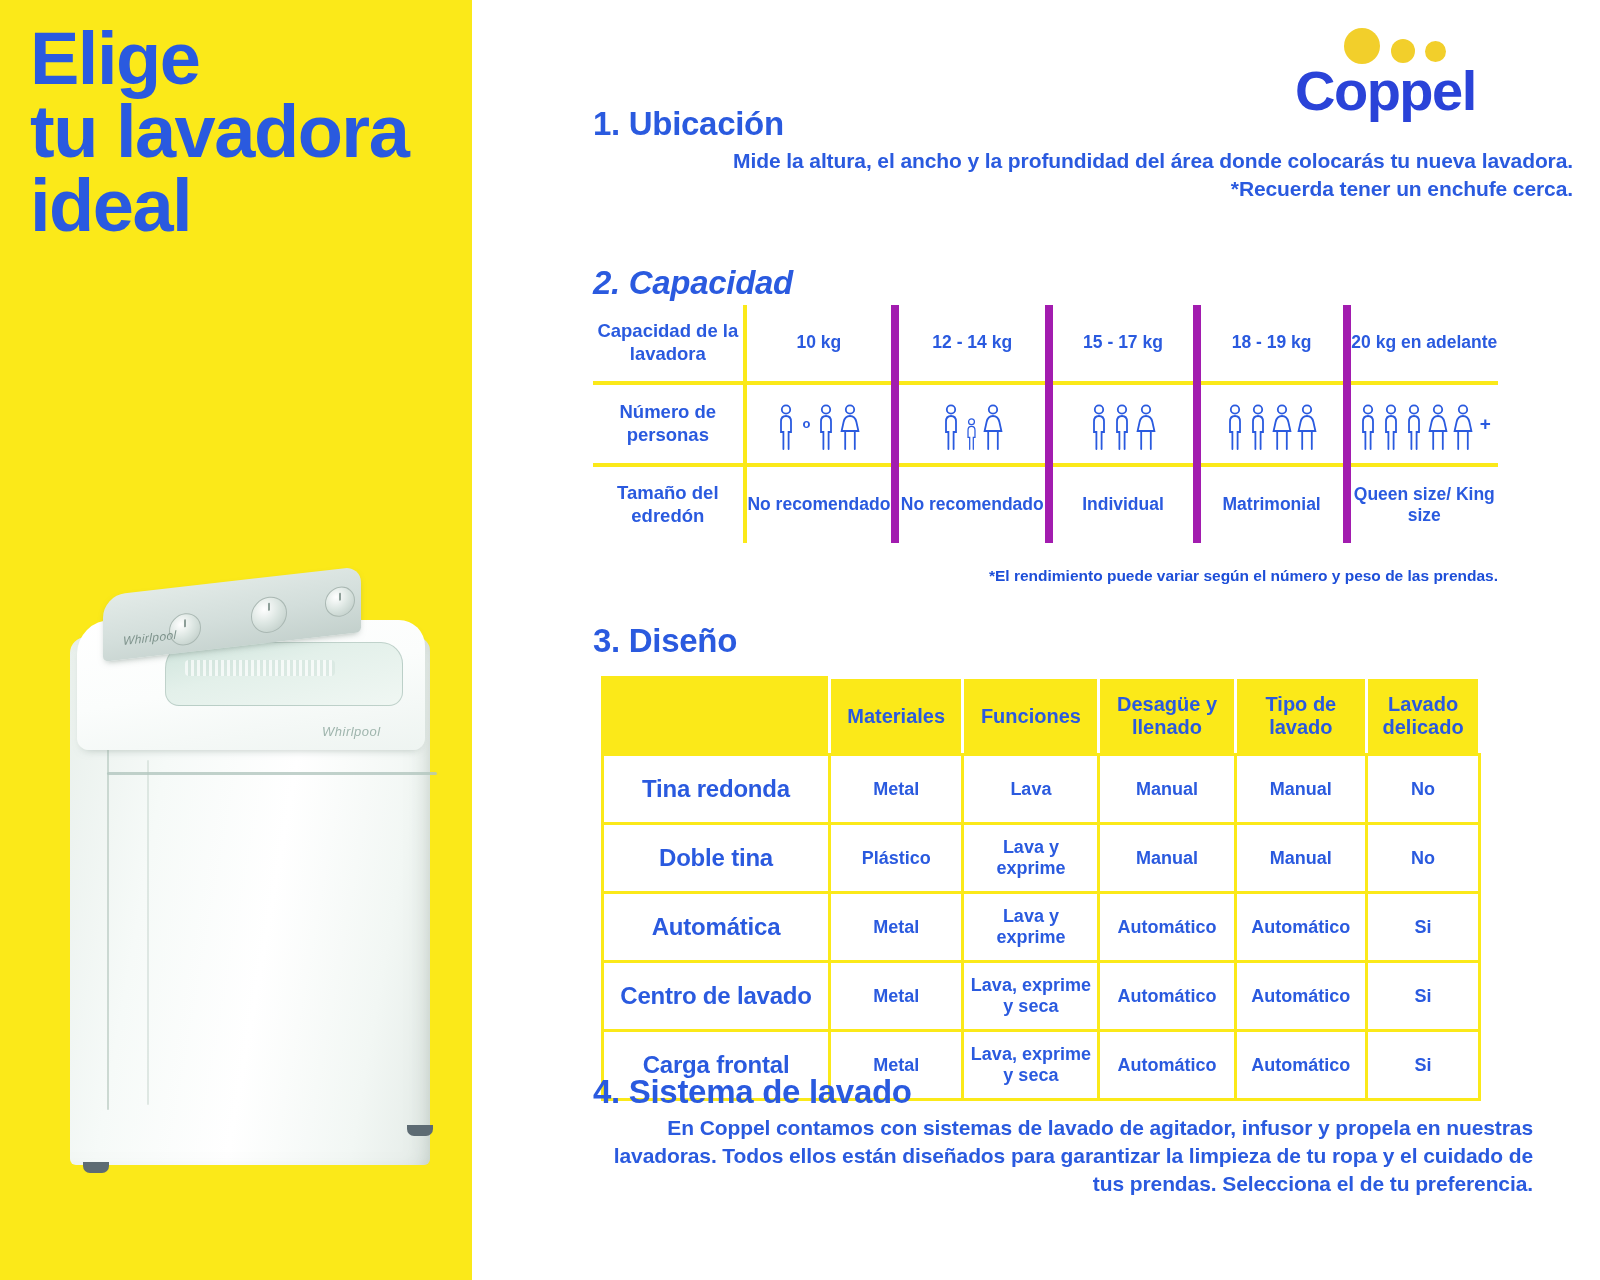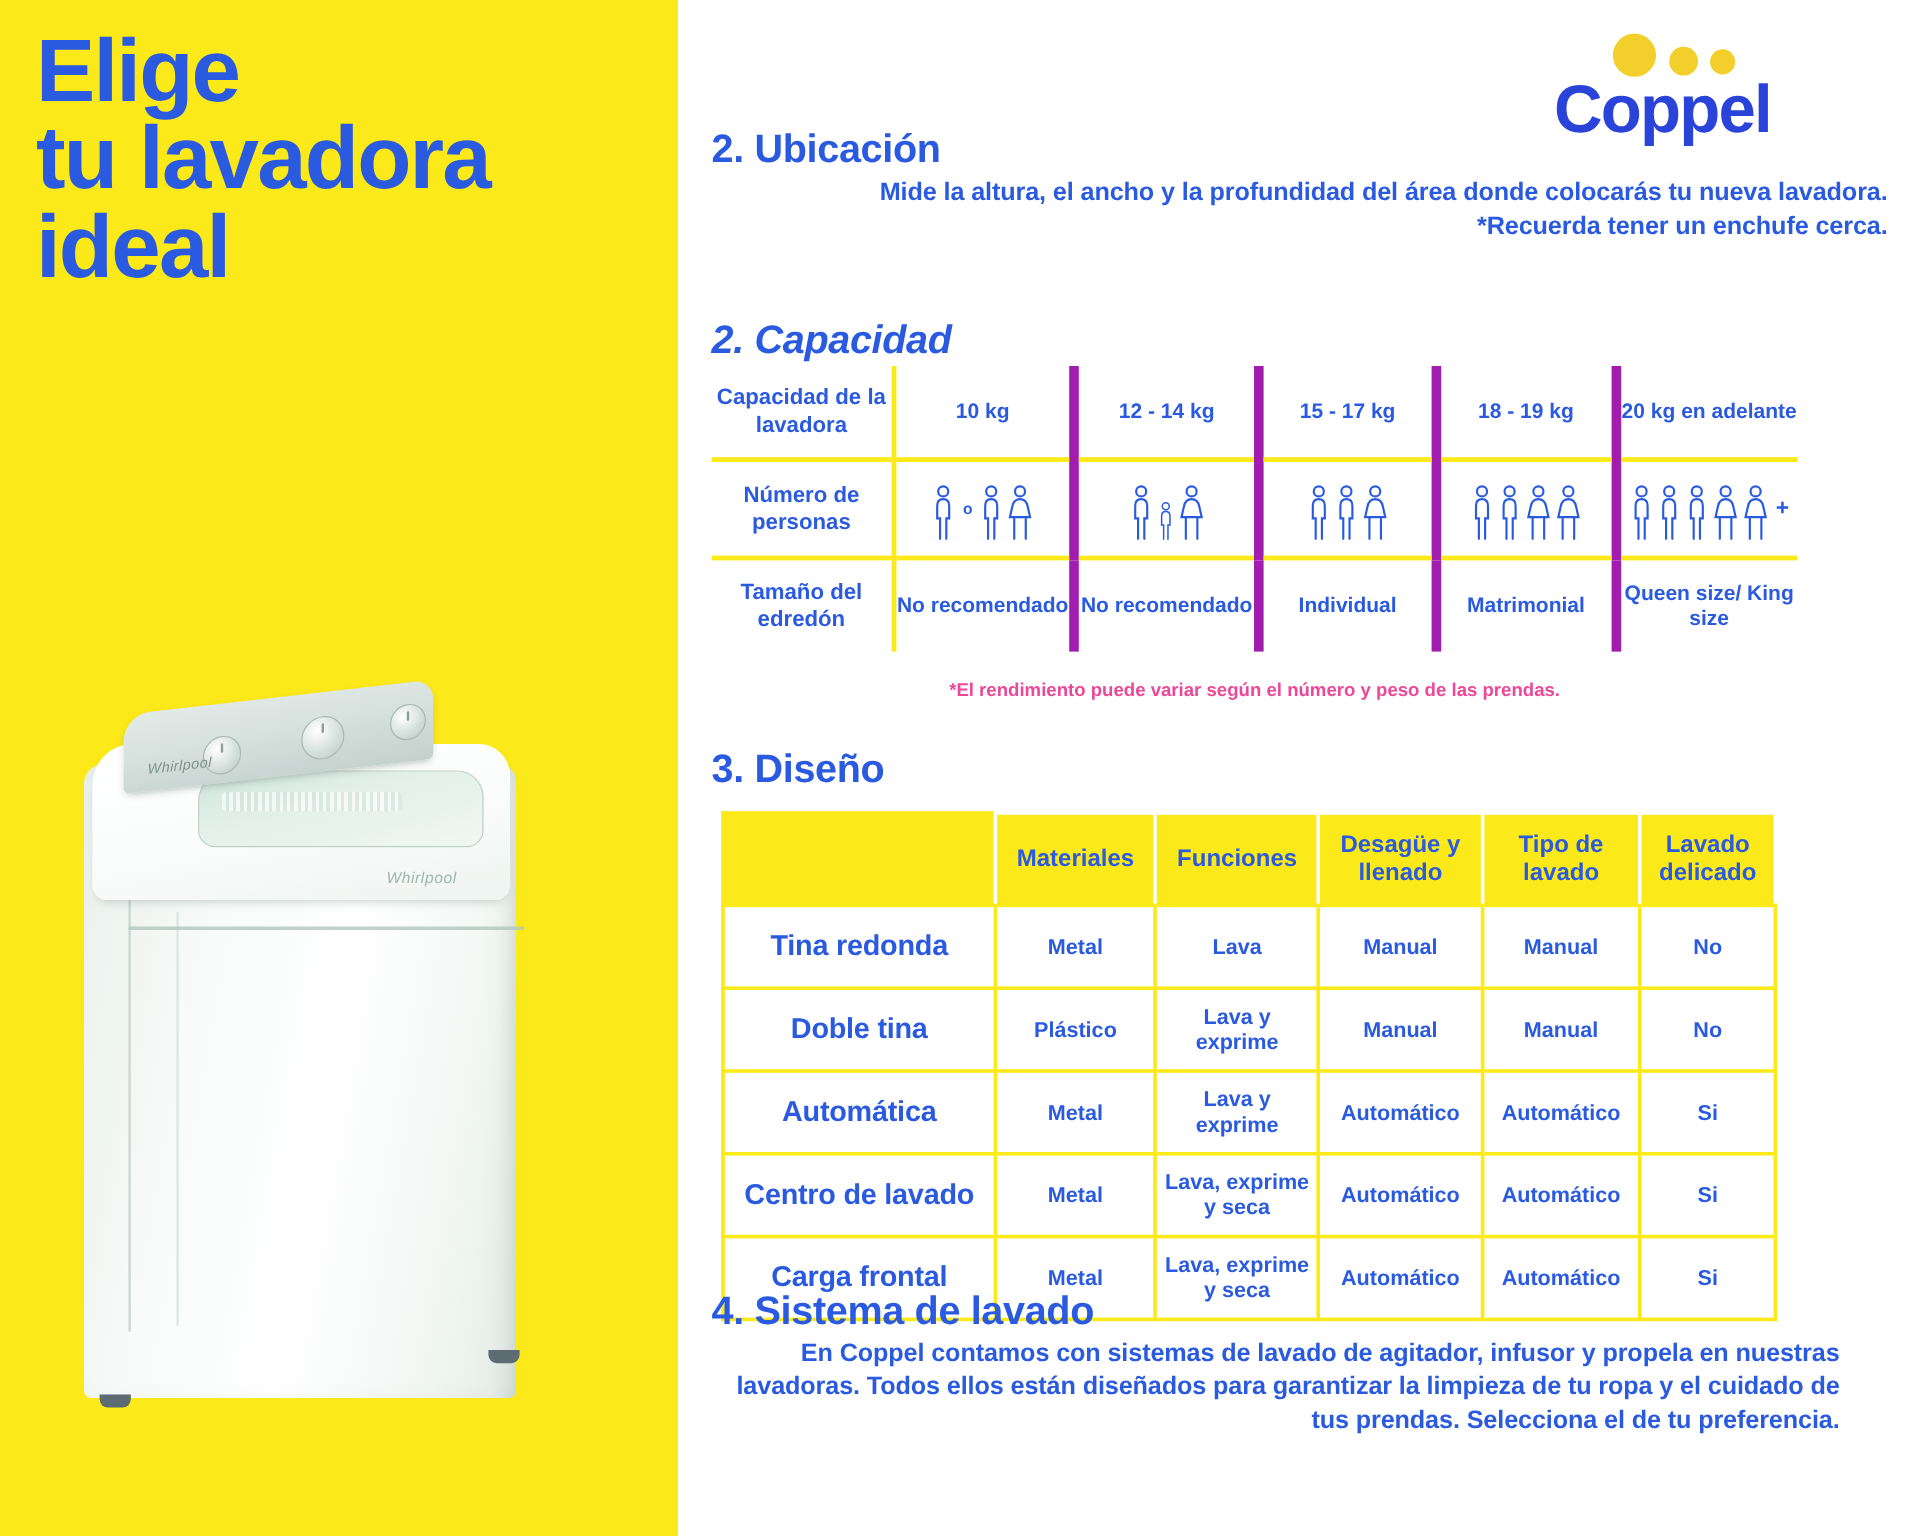--- a/index.html
+++ b/index.html
@@ -6,21 +6,21 @@
   html,body{margin:0;padding:0;}
   body{
     width:1600px;height:1280px;
     font-family:"Liberation Sans","DejaVu Sans",sans-serif;
     background:#ffffff;
     overflow:hidden;
     position:relative;
   }
   
   #left-panel{
-    position:absolute;left:0;top:0;width:565px;height:1280px;
+    position:absolute;left:0;top:0;width:472px;height:1280px;
     background:#fbe919;
   }
   #headline{
     position:absolute;left:30px;top:22px;width:520px;
     color:#2a5adf;
     font-size:74px;line-height:0.99;
     font-weight:bold;letter-spacing:-1.5px;
   }
   #headline .hl-line{display:block;}
 
@@ -147,21 +147,21 @@
   #cap-table td.w3{width:150px;}
   #cap-table td.w4{width:150px;}
   #cap-table td.w5{width:150px;}
 
   .people{display:flex;align-items:flex-end;justify-content:center;gap:3px;height:52px;}
   .people .sep{color:#2a5adf;font-size:13px;font-weight:bold;align-self:center;padding:0 3px;}
   .people .plus{color:#2a5adf;font-size:19px;font-weight:bold;align-self:center;padding-left:3px;}
 
   #cap-note{
     position:absolute;left:0;top:567px;width:905px;margin-left:28px;
-    text-align:center;color:#ec4899;font-size:15.5px;font-weight:bold;
+    text-align:right;color:#1d4ed8;font-size:15.5px;font-weight:bold;
   }
 
   
   #design-table{
     position:absolute;left:36px;top:676px;width:880px;
     border-collapse:collapse;
     border:3px solid #14532d;
   }
   #design-table td,#design-table th{
     color:#2a5adf;font-weight:bold;text-align:center;vertical-align:middle;
@@ -224,21 +224,21 @@
 <div id="right">
 
   <div id="logo">
     <span class="dot dot-lg"></span>
     <span class="dot dot-md"></span>
     <span class="dot dot-sm"></span>
     <span class="word">Coppel</span>
   </div>
 
   <div id="sec1">
-    <div class="sec-head">2. Ubicación</div>
+    <div class="sec-head">1. Ubicación</div>
     <div class="sec-body">Mide la altura, el ancho y la profundidad del área donde colocarás tu nueva lavadora.</div>
     <div class="sec-body">*Recuerda tener un enchufe cerca.</div>
   </div>
 
   <div id="sec2-head" class="sec-head">2. Capacidad</div>
 
   <table id="cap-table">
     <tbody>
       <tr class="r1">
         <td class="rowlabel">Capacidad de la lavadora</td>

